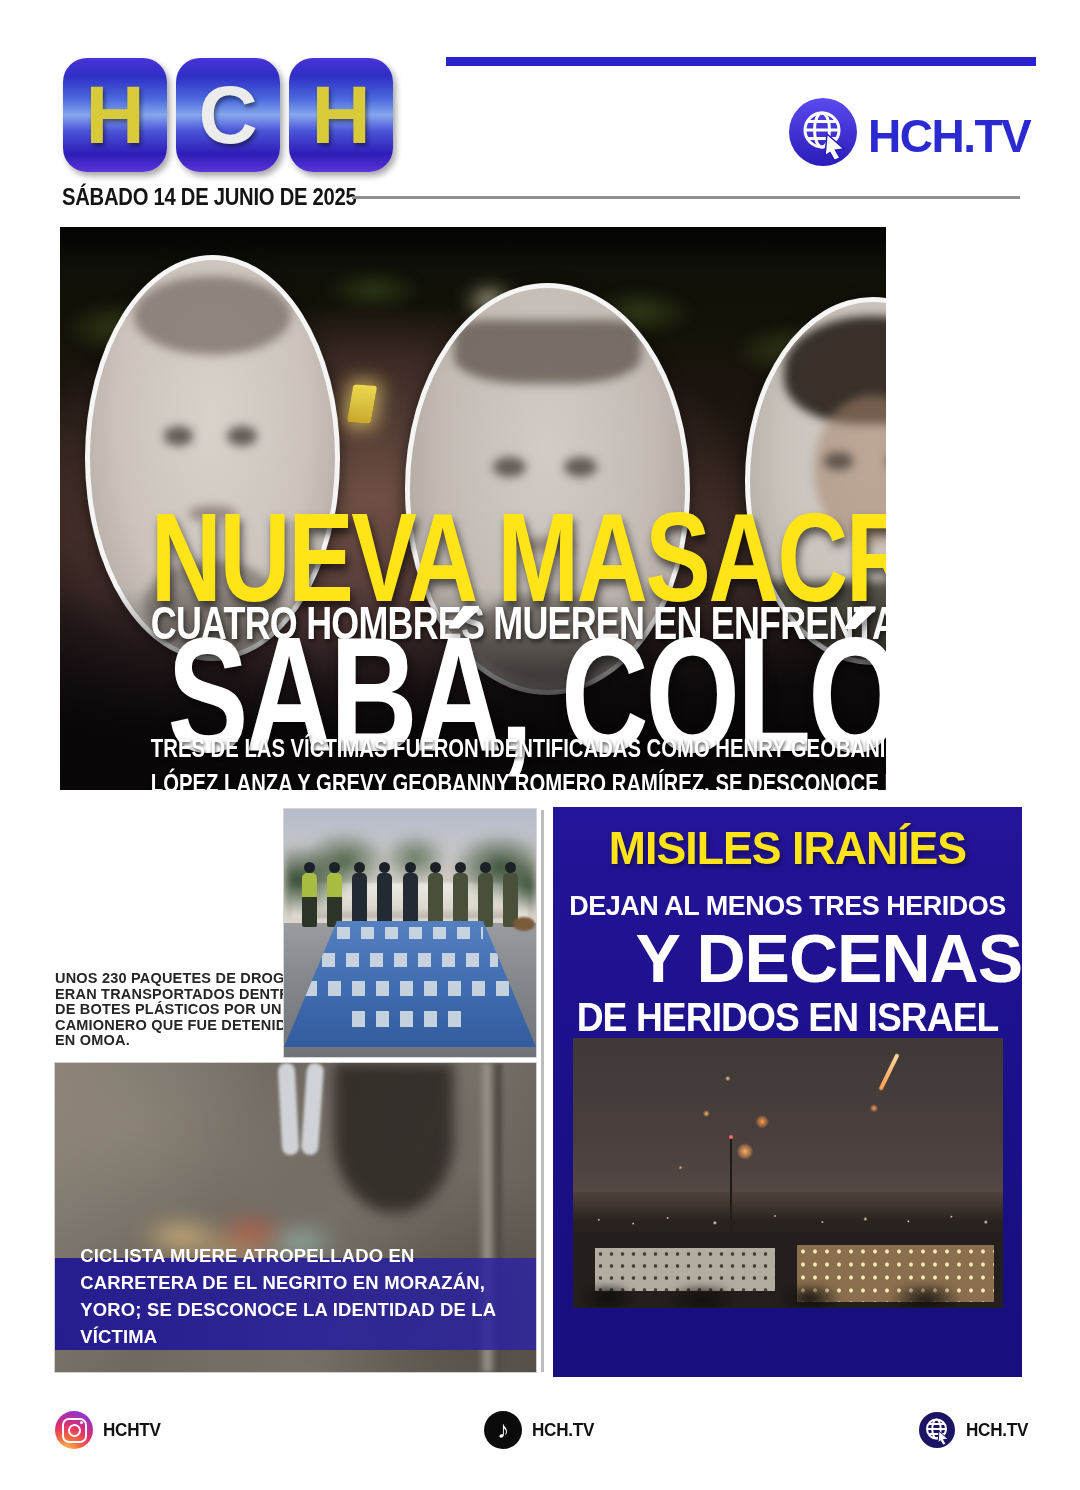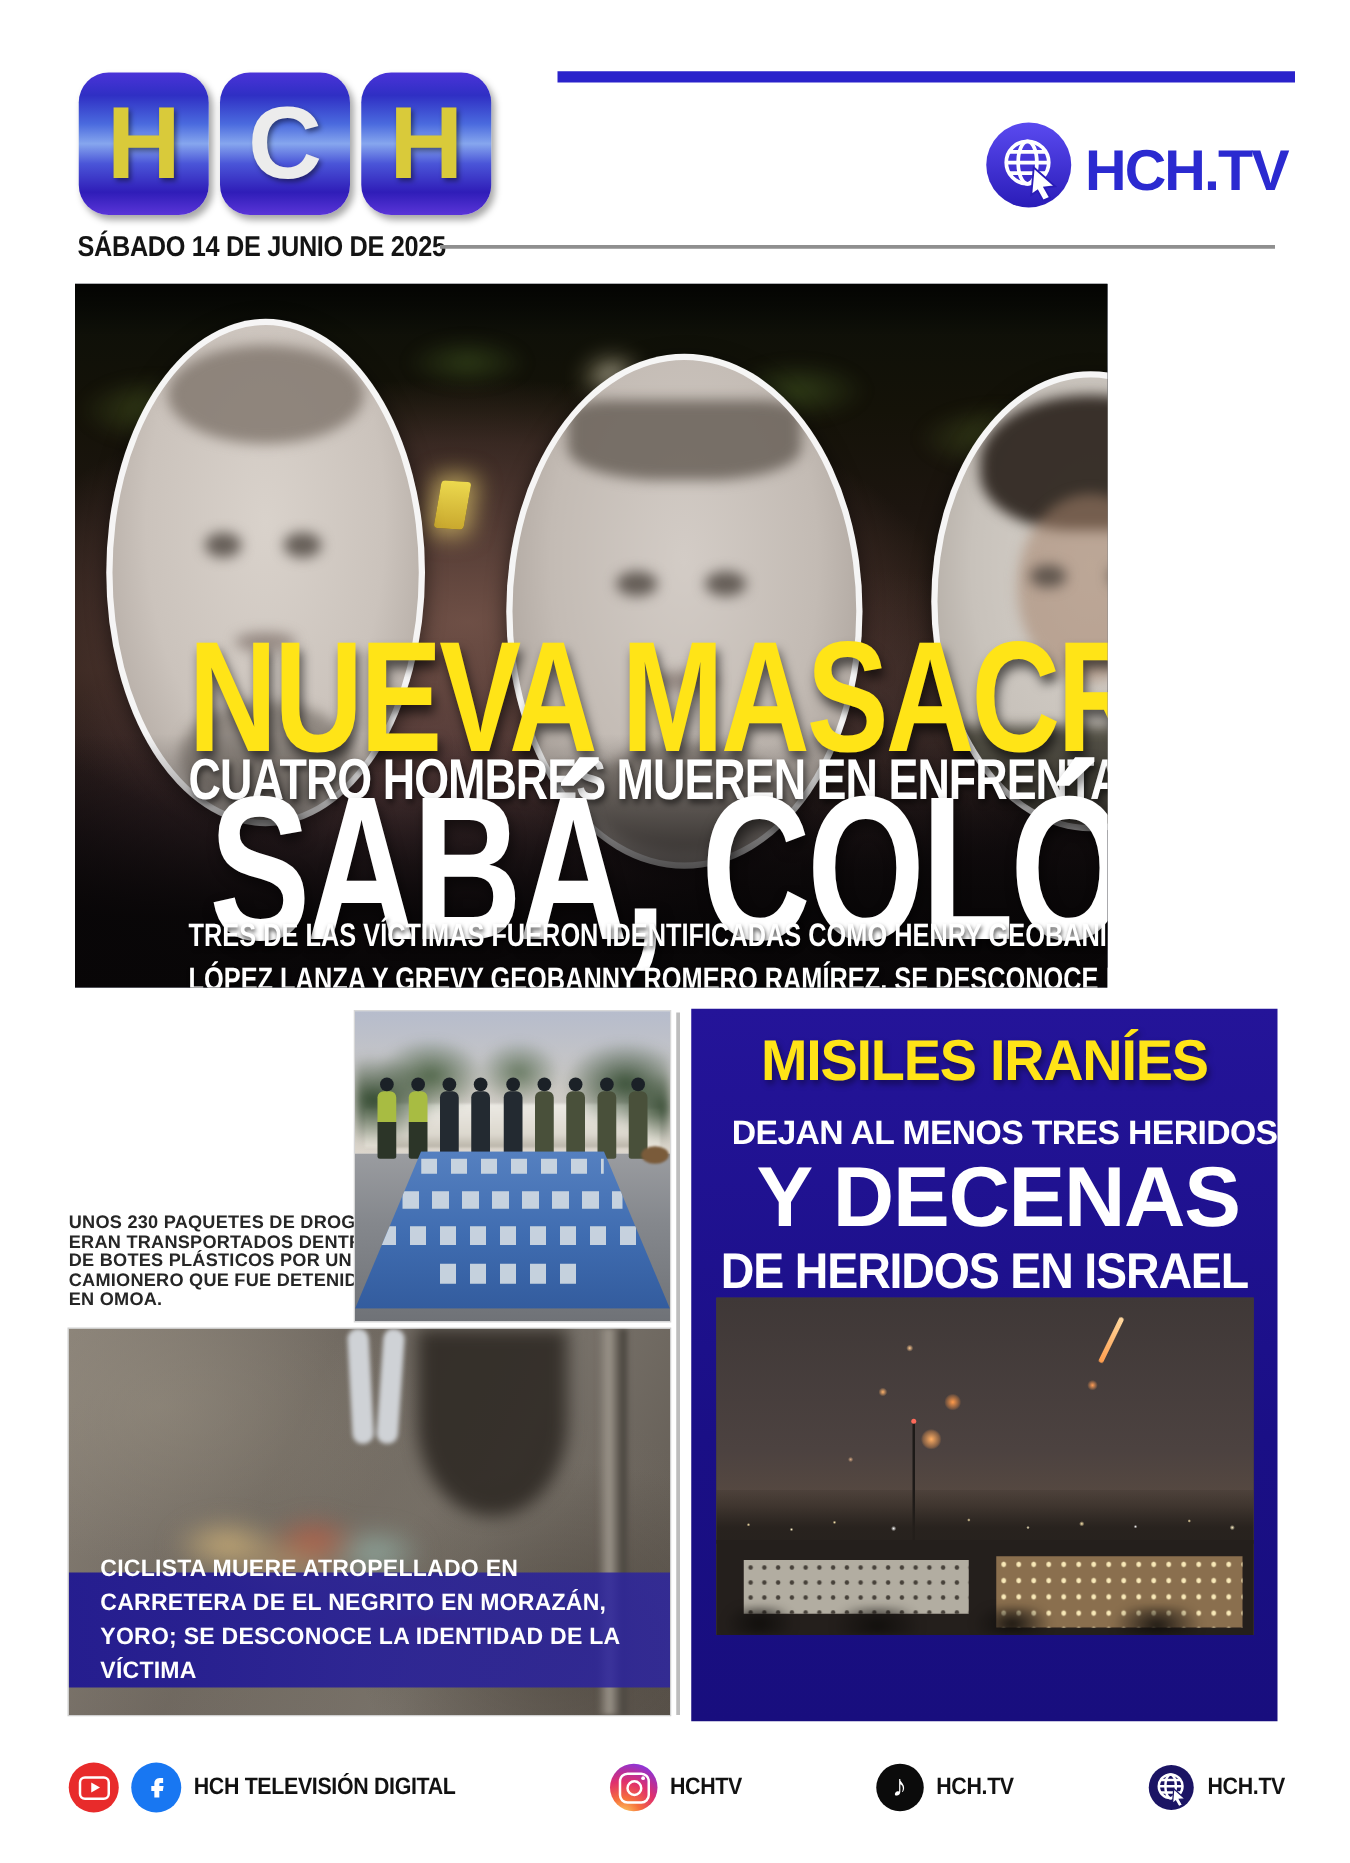--- a/index.html
+++ b/index.html
@@ -162,23 +162,23 @@
   .cy-caption{left:0;top:195px;width:100%;height:92px;display:flex;align-items:flex-end;
     background:linear-gradient(90deg, rgba(30,22,146,.92), rgba(44,36,160,.84));}
   .cy-caption-text{padding:0 20px 0 26px;font-size:19px;line-height:27px;font-weight:800;color:#fff;
     letter-spacing:0.2px;transform:scaleX(.97);transform-origin:left center;}
 
   
   .missiles{left:553px;top:807px;width:469px;height:570px;
     background:linear-gradient(180deg,#241499 0%,#1a0f86 60%,#180e7e 100%);}
   .ms-head{left:0;right:0;top:14px;text-align:center;font-size:46px;font-weight:900;color:#ffe417;
     letter-spacing:-1px;transform:scaleX(.97);text-shadow:2px 3px 5px rgba(0,0,0,.4);white-space:nowrap;}
-  .ms-sub1{left:0;right:0;top:84px;text-align:right;font-size:27px;font-weight:900;color:#fff;
+  .ms-sub1{left:0;right:0;top:84px;text-align:center;font-size:27px;font-weight:900;color:#fff;
     letter-spacing:-0.5px;white-space:nowrap;}
-  .ms-big{left:0;right:0;top:112px;text-align:center;font-size:68px;font-weight:900;color:#fff;
+  .ms-big{left:0;right:0;top:112px;text-align:right;font-size:68px;font-weight:900;color:#fff;
     letter-spacing:-1px;white-space:nowrap;margin-left:22px;}
   .ms-sub2{left:0;right:0;top:188px;text-align:center;font-size:40px;font-weight:900;color:#fff;
     letter-spacing:-1px;transform:scaleX(.93);white-space:nowrap;}
 
   .israel-photo{left:20px;top:231px;width:430px;height:270px;overflow:hidden;background:#453c3a;}
   .il-sky{left:0;top:0;right:0;bottom:0;
     background:linear-gradient(180deg,#3f3837 0%,#4c4240 45%,#584a41 62%,#4a403a 72%);}
   .il-dots{left:0;top:0;right:0;bottom:0;
     background:
       radial-gradient(5px 5px at 31% 28%, #ffb36b, transparent 70%),
@@ -386,33 +386,20 @@
       <div class="abs il-city">
         <div class="il-bwhite"></div>
         <div class="il-btan"></div>
         <div class="il-trees"></div>
       </div>
     </div>
   </div>
 
   <div class="abs footer">
     <div class="sgroup">
-      <span class="ic ic-yt">
-        <span class="yt-rect">
-            <span class="yt-tri"></span>
-          </span>
-      </span>
-      <span class="ic ic-fb">
-        <svg width="22" height="22" viewBox="0 0 36 36">
-          <path fill="#fff" d="M23 12h4V5.5h-4.5c-4.1 0-7 2.9-7 7V16h-4v6.5h4V31h6.5V22.5h4.6l1-6.5h-5.6v-2.5c0-1 .5-1.5 1.5-1.5z"></path>
-        </svg>
-      </span>
-      <span class="sm-label">HCH TELEVISIÓN DIGITAL</span>
-    </div>
-    <div class="sgroup">
       <span class="ic ic-ig">
         <span class="ig-frame">
             <span class="ig-lens"></span>
             <span class="ig-dot"></span>
           </span>
       </span>
       <span class="sm-label">HCHTV</span>
     </div>
     <div class="sgroup">
       <span class="ic ic-tt">♪</span>

